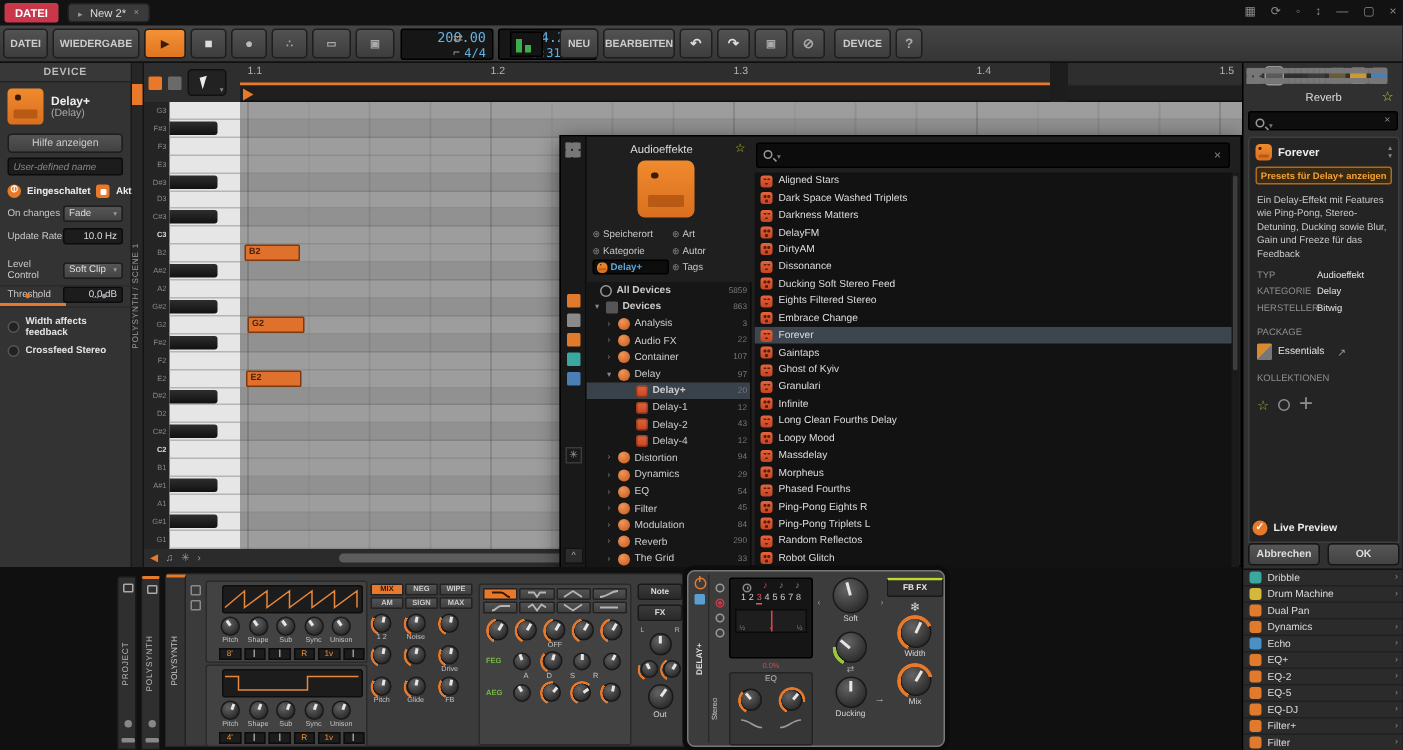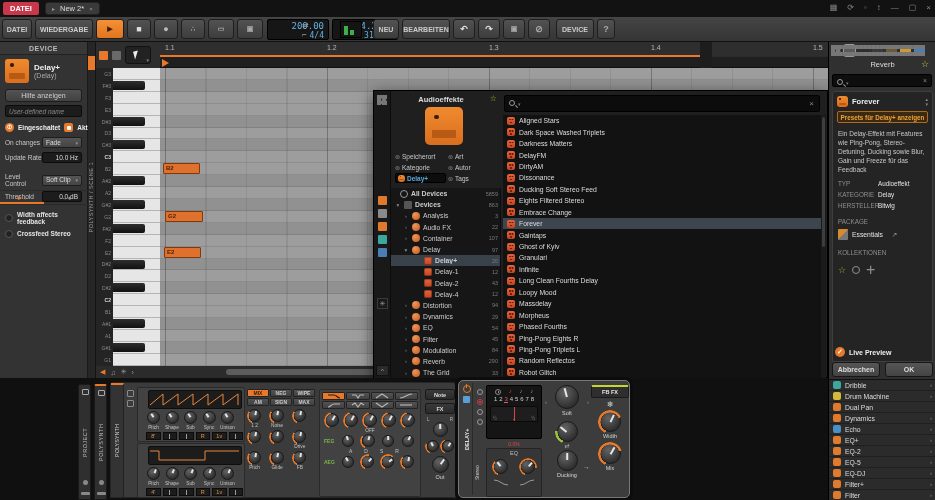--- a/index.html
+++ b/index.html
@@ -83,21 +83,21 @@
 #ed-bottom .bic.on{color:#e8792a}
 #hscroll{position:absolute;left:130px;top:327px;width:478px;height:6px;background:#5c5c5c;border-radius:3px}
 
 #popup{position:absolute;left:373px;top:90px;width:455px;height:288px;background:#1f1f1f;border:1px solid #000;box-shadow:0 4px 14px rgba(0,0,0,.6)}
 #pp-rail{position:absolute;left:0;top:0;width:17px;height:288px;background:#191919;border-right:1px solid #0c0c0c}
 .gridic{position:absolute;left:3px;top:4px;width:10px;height:10px;background:linear-gradient(#777 4px,transparent 4px) 0 0/4.5px 5.5px,linear-gradient(90deg,#777 4px,transparent 4px) 0 0/5px 5.5px;background-color:transparent}
 .gridic::before{content:"";position:absolute;inset:0;background:conic-gradient(#777 0 0);-webkit-mask:linear-gradient(#000 0 0) 0 0/4px 4px space;mask:linear-gradient(#000 0 0) 0 0/4px 4px space}
 #pp-rail .src{position:absolute;left:4px;width:9px;height:9px;border-radius:1px}
 #pp-rail .ast{position:absolute;left:3px;top:207px;width:11px;height:11px;border:1px solid #3a3a3a;color:#9a9a9a;font-size:7px;text-align:center;line-height:10px}
 #pp-head{position:absolute;left:17px;top:0;width:110px;height:96px}
-#pp-title{position:absolute;left:0;top:4px;width:100px;text-align:center;color:#ddd;font-size:7.5px;font-weight:bold}
+#pp-title{position:absolute;left:0;top:4px;width:100px;text-align:center;color:#ddd;font-size:7.5px;font-weight:normal}
 #pp-star{position:absolute;right:4px;top:3px;color:#b8b832;font-size:8px}
 #pp-pedal{position:absolute;left:34px;top:16px;width:38px;height:38px;border-radius:5px}
 #pp-pedal::before{left:24%;top:20%;width:12%;height:12%;box-shadow:220% 0 0 #3a1c05}
 .fgrid{position:absolute;left:4px;top:60px;width:104px;display:grid;grid-template-columns:1fr 1fr;gap:1px 2px}
 .fcell{display:flex;gap:2px;align-items:center;color:#c9c9c9;font-size:6.5px;height:10px}
 .fcell .o{color:#8a8a8a;font-size:6px}
 .chip{background:#0d0d0d;border:1px solid #000;border-radius:2px;display:flex;gap:2px;align-items:center;padding:0 2px;height:10px}
 .chip .cp{width:7px;height:7px}
 .chip span{color:#5aa7d8;font-size:6.5px;font-weight:bold}
 #pp-tree{position:absolute;left:17px;top:97px;width:110px;height:191px;background:#161616;border-right:1px solid #0c0c0c;overflow:hidden}

